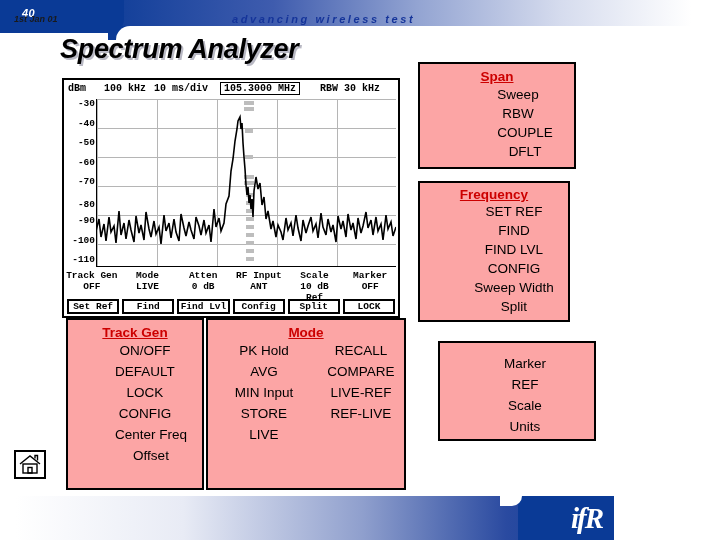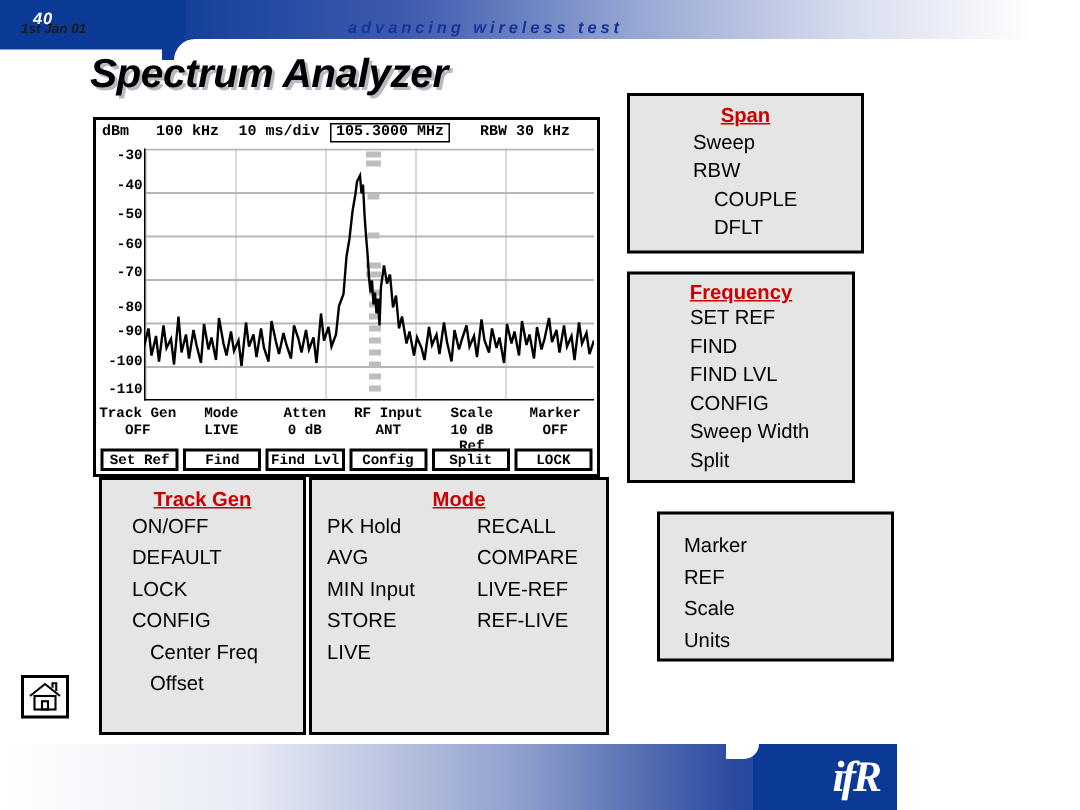--- a/index.html
+++ b/index.html
@@ -55,21 +55,21 @@
     box-sizing:border-box;
     font-family:"Liberation Mono", monospace;
   }
   .sa-top{
     position:relative;height:17px;border-bottom:0;
     display:flex;align-items:center;font-size:10px;font-weight:bold;
     color:#000;padding-left:4px;
   }
   .sa-top .t-units{width:28px;}
   .sa-top .t-span{width:58px;text-align:center;}
-  .sa-top .t-div{width:64px;text-align:center;}
+  .sa-top .t-div{width:64px;}
   .sa-top .t-freq{
     border:1px solid #000;padding:0 3px;margin:0 2px;
   }
   .sa-top .t-rbw{flex:1;text-align:center;}
 
   .plot-wrap{position:relative;height:172px;}
   .yaxis{
     position:absolute;left:0;top:0;width:32px;height:100%;
   }
   .yaxis span{
@@ -101,29 +101,29 @@
   }
   .skey{
     flex:1;border:2px solid #000;box-sizing:border-box;
     font-size:9.5px;font-weight:bold;color:#000;
     display:flex;align-items:center;justify-content:center;
     background:#fff;line-height:1;
   }
 
   
   .panel{
-    position:absolute;border:2px solid #000;background:#e5e5e5;
+    position:absolute;border:2px solid #000;background:#fca5a5;
     box-sizing:border-box;
     font-size:13.5px;color:#000;
   }
   .panel .hd{
     color:#cc0000;font-weight:bold;text-decoration:underline;
     text-align:center;
   }
-  .panel ul{list-style:none;margin:0;padding:0;}
+  .panel ul{list-style:none;margin:0;padding:0;text-align:center;}
   .panel li{white-space:nowrap;line-height:19px;}
 
   #panel-span{left:418px;top:62px;width:158px;height:107px;padding:5px 0 0 0;}
   #panel-span .hd{margin-bottom:1px;}
   #panel-span li{padding-left:42px;}
   #panel-span li.ind{padding-left:56px;}
 
   #panel-freq{left:418px;top:181px;width:152px;height:141px;padding:4px 0 0 0;}
   #panel-freq li{padding-left:40px;}
   #panel-freq li.ind{padding-left:40px;}
@@ -143,21 +143,21 @@
 
   
   .home-btn{
     position:absolute;left:14px;top:450px;width:32px;height:29px;
     border:2px solid #000;box-sizing:border-box;background:#fff;
   }
   .home-btn svg{display:block;margin:2px auto;}
 
   
   .footer{
-    position:absolute;left:0;bottom:0;width:598px;height:44px;
+    position:absolute;left:16px;bottom:0;width:598px;height:44px;
     background:linear-gradient(to right,#ffffff 0%,#e8ebf5 28%,#8f9fcd 58%,#2a4aa0 82%,#0a3a96 100%);
   }
   .footer-notch{
     position:absolute;right:0;top:0;width:96px;height:44px;
     background:#0a3a96;
   }
   .footer-notch:before{
     content:"";position:absolute;left:-18px;top:0;width:22px;height:10px;
     background:#ffffff;border-bottom-right-radius:12px;
   }

